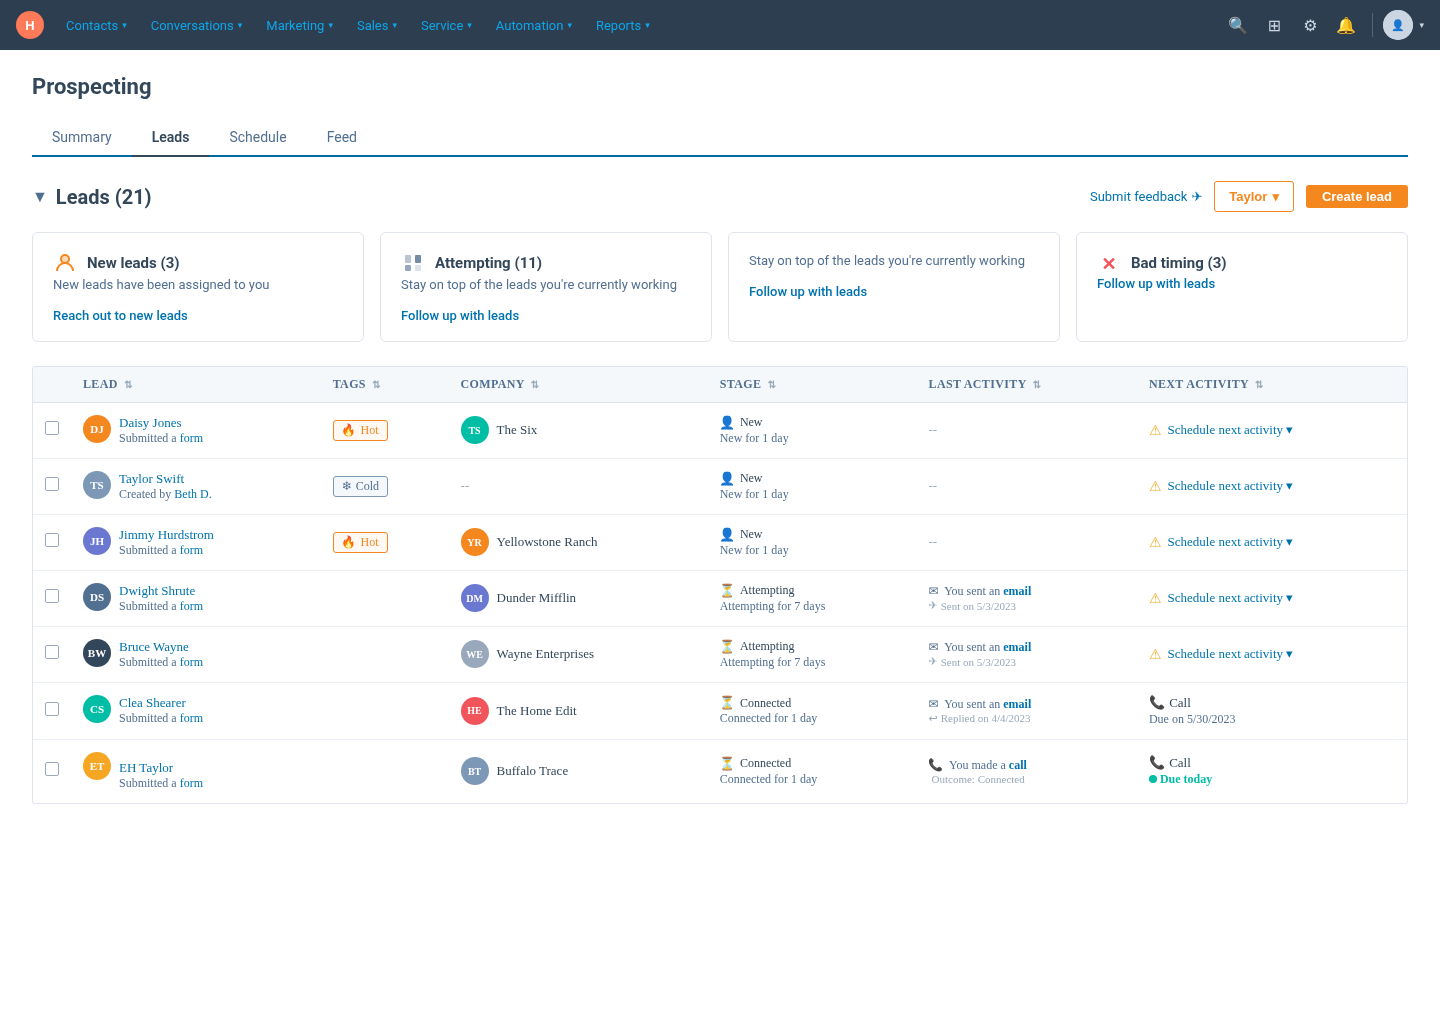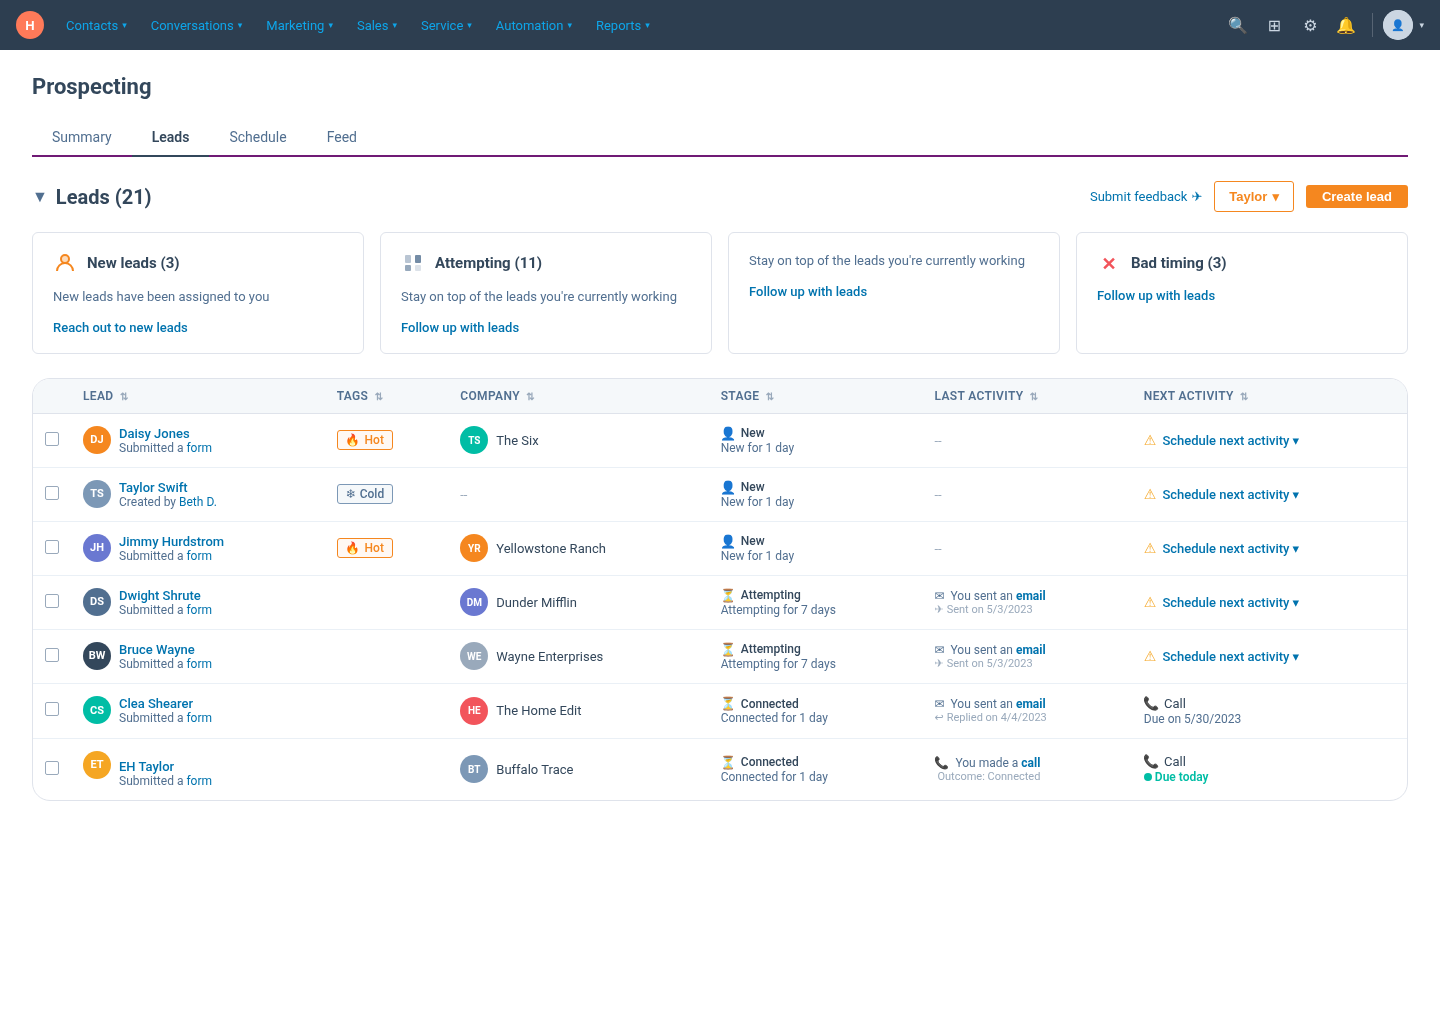--- a/index.html
+++ b/index.html
@@ -27,21 +27,21 @@
     .topnav-avatar {
       width: 30px; height: 30px; border-radius: 50%; background: #cbd6e2;
       overflow: hidden; cursor: pointer; display: flex; align-items: center; justify-content: center;
     }
 
     
     .page { padding: 24px 32px; }
     .page-title { font-size: 22px; font-weight: 700; color: #33475b; margin-bottom: 20px; }
 
     
-    .tabs { display: flex; border-bottom: 2px solid #701a75; margin-bottom: 24px; gap: 0; }
+    .tabs { display: flex; border-bottom: 2px solid #0369a1; margin-bottom: 24px; gap: 0; }
     .tab {
       padding: 10px 20px; font-size: 14px; cursor: pointer; color: #516f90;
       border-bottom: 2px solid transparent; margin-bottom: -2px; font-weight: 400;
     }
     .tab.active { color: #33475b; font-weight: 600; border-bottom-color: #33475b; }
 
     
     .leads-header {
       display: flex; align-items: center; justify-content: space-between; margin-bottom: 20px;
     }
@@ -62,28 +62,28 @@
       background: #f5871f; color: #fff; border: none;
       padding: 4px 16px; border-radius: 3px; font-size: 13px; font-weight: 600; cursor: pointer;
     }
 
     
     .cards-row { display: grid; grid-template-columns: repeat(4, 1fr); gap: 16px; margin-bottom: 24px; }
     .card {
       border: 1.5px solid #dfe3eb; border-radius: 6px; padding: 18px 20px;
       background: #fff;
     }
-    .card-header { display: flex; align-items: center; gap: 10px; margin-bottom: 12px; }
+    .card-header { display: flex; align-items: center; gap: 10px; }
     .card-icon { width: 24px; height: 24px; display: flex; align-items: center; justify-content: center; font-size: 18px; }
     .card-title { font-size: 15px; font-weight: 700; color: #33475b; }
     .card-desc { font-size: 13px; color: #516f90; line-height: 1.5; margin-bottom: 12px; }
     .card-link { color: #0073ae; font-size: 13px; font-weight: 500; cursor: pointer; text-decoration: none; }
 
     
-    .table-wrap { border: 1.5px solid #dfe3eb; border-radius: 18px; overflow: hidden; }
+    .table-wrap { border: 1.5px solid #dfe3eb; border-radius: 3px; overflow: hidden; font-family: Liberation Serif, serif; }
     table { width: 100%; border-collapse: collapse; }
     thead th {
       background: #f5f8fa; text-align: left; padding: 10px 12px;
       font-size: 12px; font-weight: 600; color: #516f90; text-transform: uppercase;
       letter-spacing: 0.03em; border-bottom: 1.5px solid #dfe3eb; white-space: nowrap;
     }
     thead th .sort-icon { margin-left: 3px; color: #99a9bb; font-size: 10px; }
     tbody tr { border-bottom: 1px solid #eaf0f6; }
     tbody tr:last-child { border-bottom: none; }
     tbody td { padding: 12px 12px; vertical-align: middle; font-size: 13px; }

